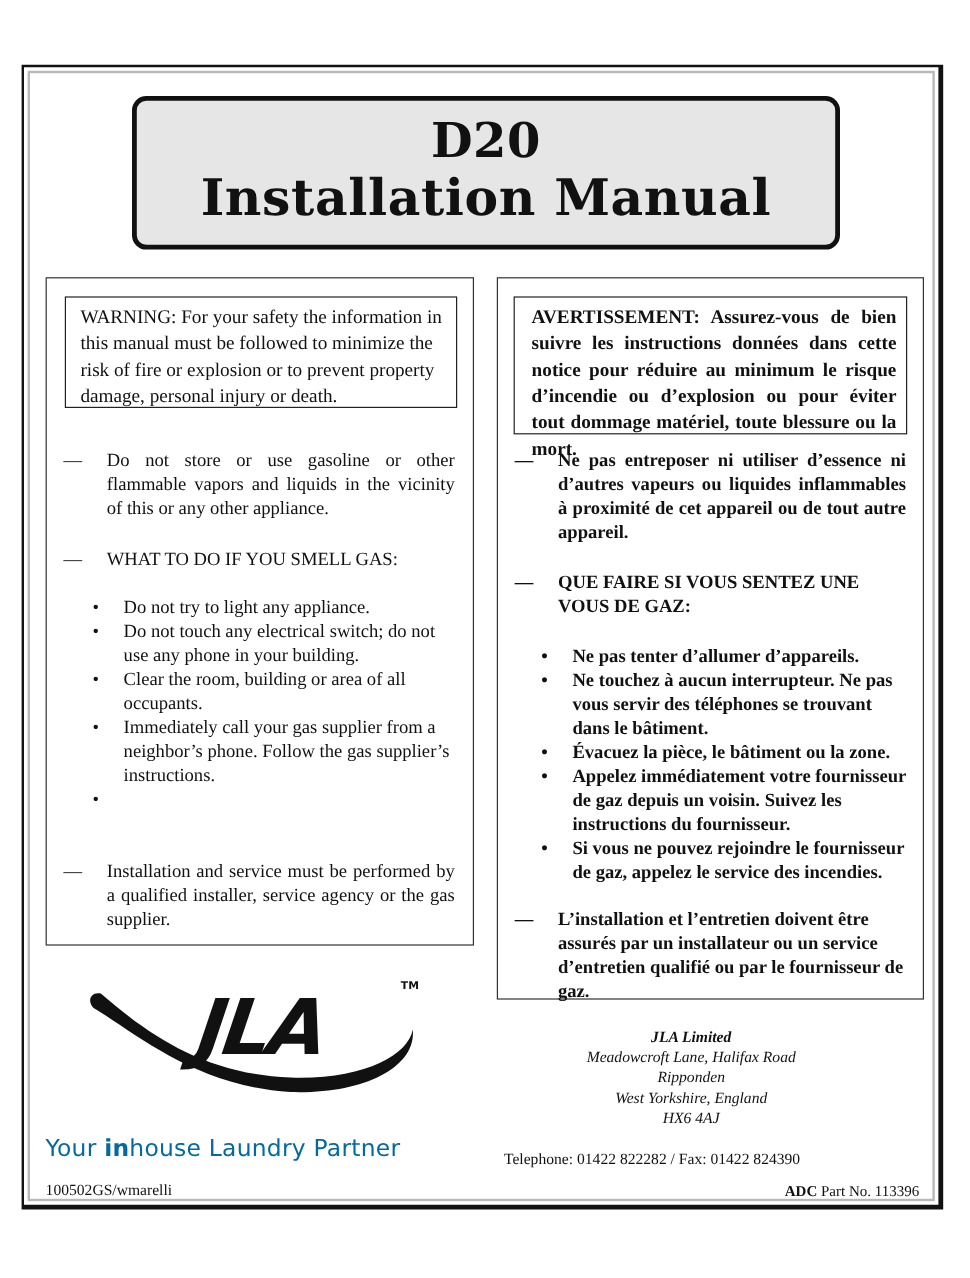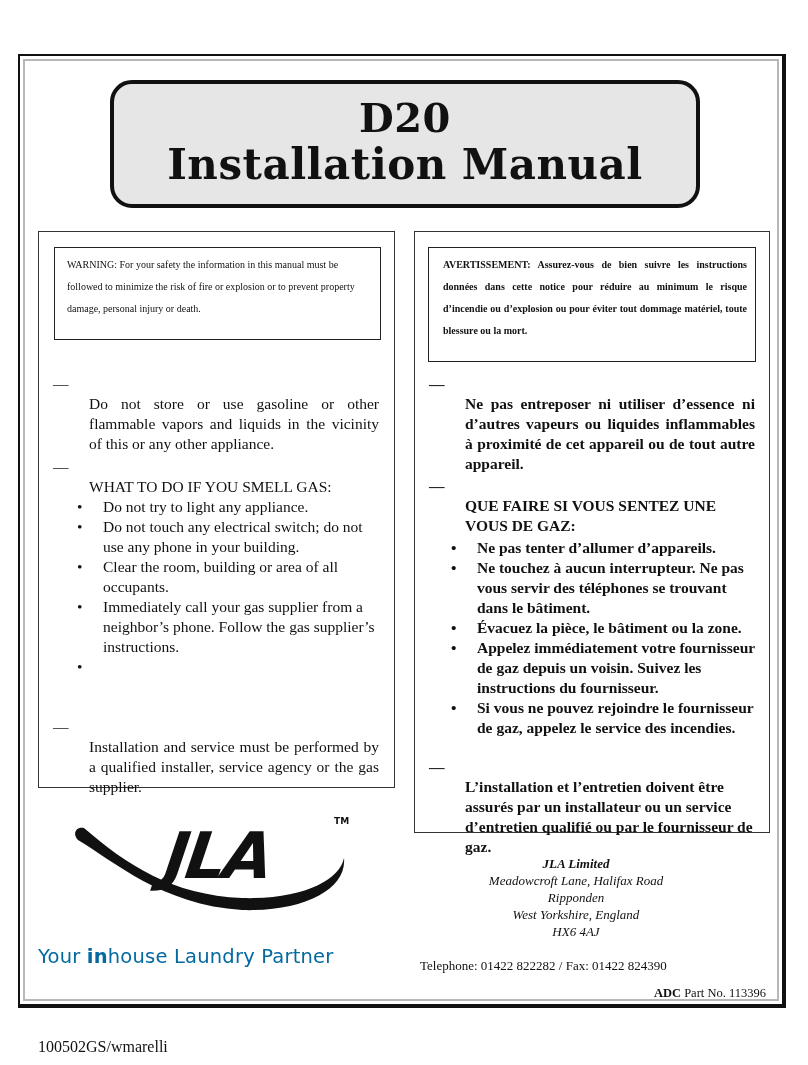--- a/index.html
+++ b/index.html
@@ -5,51 +5,51 @@
   html, body { margin: 0; padding: 0; background: #ffffff; }
   body { width: 808px; height: 1065px; position: relative; overflow: hidden;
          font-family: "Liberation Serif", "DejaVu Serif", serif; color: #111; }
 
   .page-frame { position: absolute; left: 18px; top: 54px; width: 768px; height: 954px;
     border: 2px solid #111; border-right-width: 4px; border-bottom-width: 4px; box-sizing: border-box; }
   .page-frame-inner { position: absolute; left: 3px; top: 3px; right: 3px; bottom: 3px;
     border: 2px solid #b8b8b8; box-sizing: border-box; }
 
   .title-box { position: absolute; left: 110px; top: 80px; width: 590px; height: 128px;
-    background: #e6e6e6; border: 4px solid #111; border-radius: 22px; box-sizing: border-box;
+    background: #e6e6e6; border: 4px solid #111; border-radius: 12px; box-sizing: border-box;
     text-align: center; }
   .title-line1 { font-family: "DejaVu Serif", serif; font-weight: bold; font-size: 40px;
     line-height: 44px; margin-top: 12px; letter-spacing: 0.5px; }
   .title-line2 { font-family: "DejaVu Serif", serif; font-weight: bold; font-size: 42px;
     line-height: 50px; letter-spacing: 0.5px; }
 
   .col-box { position: absolute; border: 1.5px solid #333; box-sizing: border-box; }
   .col-left { left: 38px; top: 231px; width: 357px; height: 557px; }
   .col-right { left: 414px; top: 231px; width: 356px; height: 602px; font-weight: bold; }
 
   .warn-box { position: absolute; border: 1.5px solid #222; box-sizing: border-box;
-    font-size: 10px; line-height: 22px; padding: 6px 8px 6px 12px; }
+    font-size: 16px; line-height: 22px; padding: 6px 8px 6px 12px; }
   .col-left .warn-box { left: 15px; top: 15px; width: 327px; height: 93px; }
   .col-right .warn-box { left: 13px; top: 15px; width: 328px; height: 115px; padding-left: 14px; text-align: justify; }
 
   .dash-para { position: absolute; font-size: 15.5px; line-height: 20px; }
   .dash-para .dash { position: absolute; left: 0; top: 0; }
-  .dash-para .text { display: block; margin-left: 36px; margin-top: 20px; }
+  .dash-para .text { display: block; margin-left: 36px; }
   .justify { text-align: justify; }
 
   .bullet-list { position: absolute; margin: 0; padding: 0; list-style: none; font-size: 15.5px; line-height: 20px; }
   .bullet-list li { position: relative; padding-left: 26px; }
   .bullet-list .bullet { position: absolute; left: 0; top: 0; }
 
   .logo { position: absolute; left: 72px; top: 810px; width: 290px; height: 120px; }
   .tagline { position: absolute; left: 38px; top: 945px; font-family: "DejaVu Sans", sans-serif;
     font-size: 19.5px; letter-spacing: 0.2px; color: #0369a1; }
   .tagline b { font-weight: bold; }
 
-  .doc-ref { position: absolute; left: 38px; top: 1038px; font-size: 16px; }
+  .doc-ref { position: absolute; left: 38px; top: 984px; font-size: 13px; }
   .part-no { position: absolute; right: 42px; top: 986px; font-size: 12.5px; }
   .part-no b { font-weight: bold; text-align: right; }
 
   .address { position: absolute; left: 406px; top: 855px; width: 340px; text-align: center;
     font-size: 13px; line-height: 17px; font-style: italic; }
   .address .company { font-weight: bold; }
   .phone { position: absolute; left: 420px; top: 958px; width: 380px; font-size: 13px; }
 </style>
 </head>
 <body>

